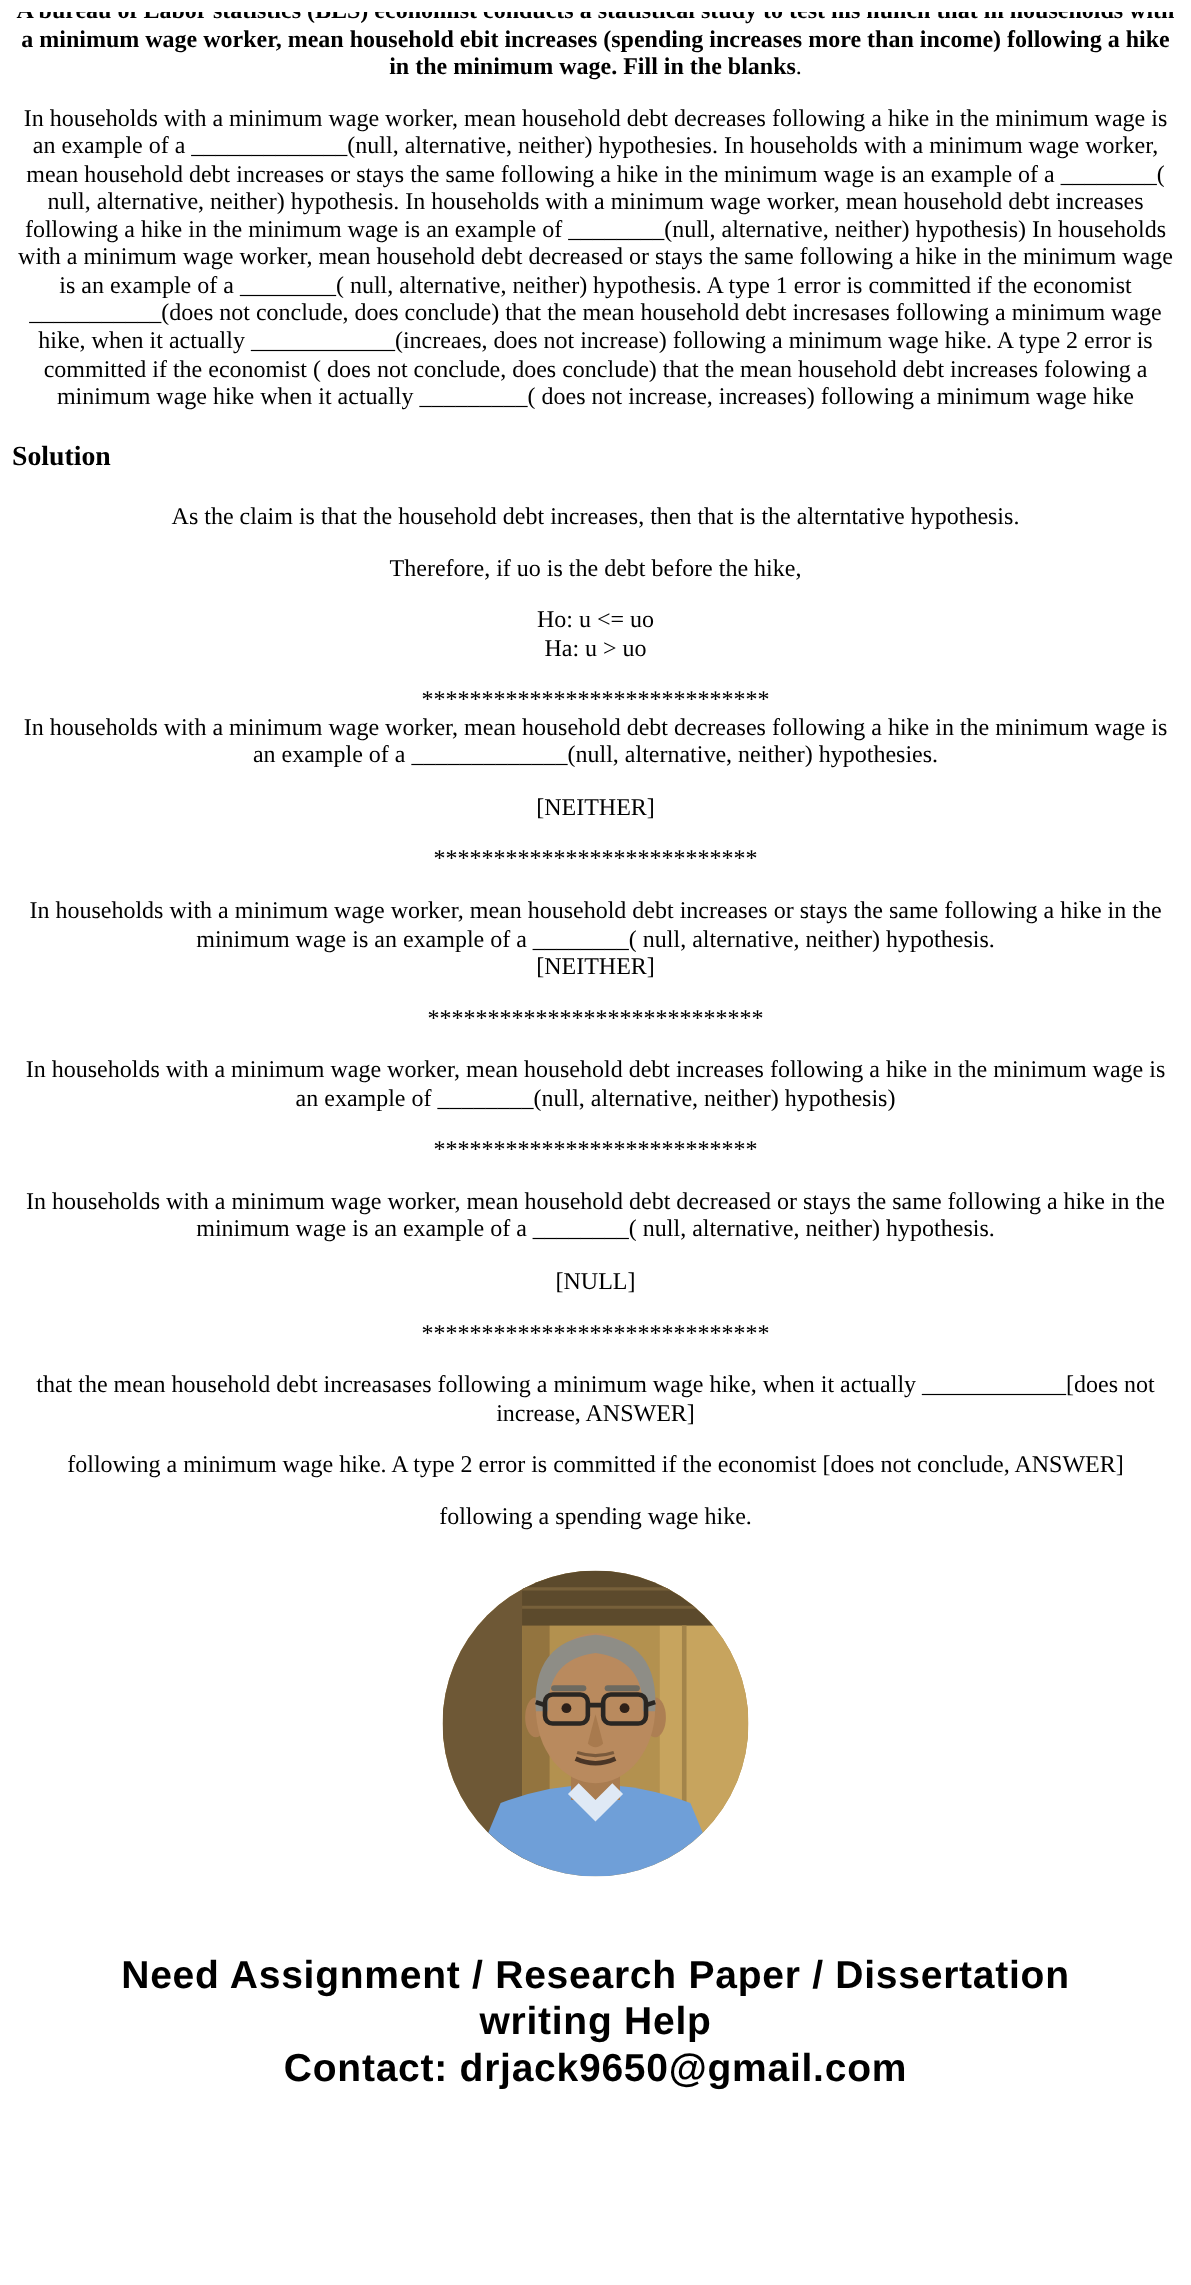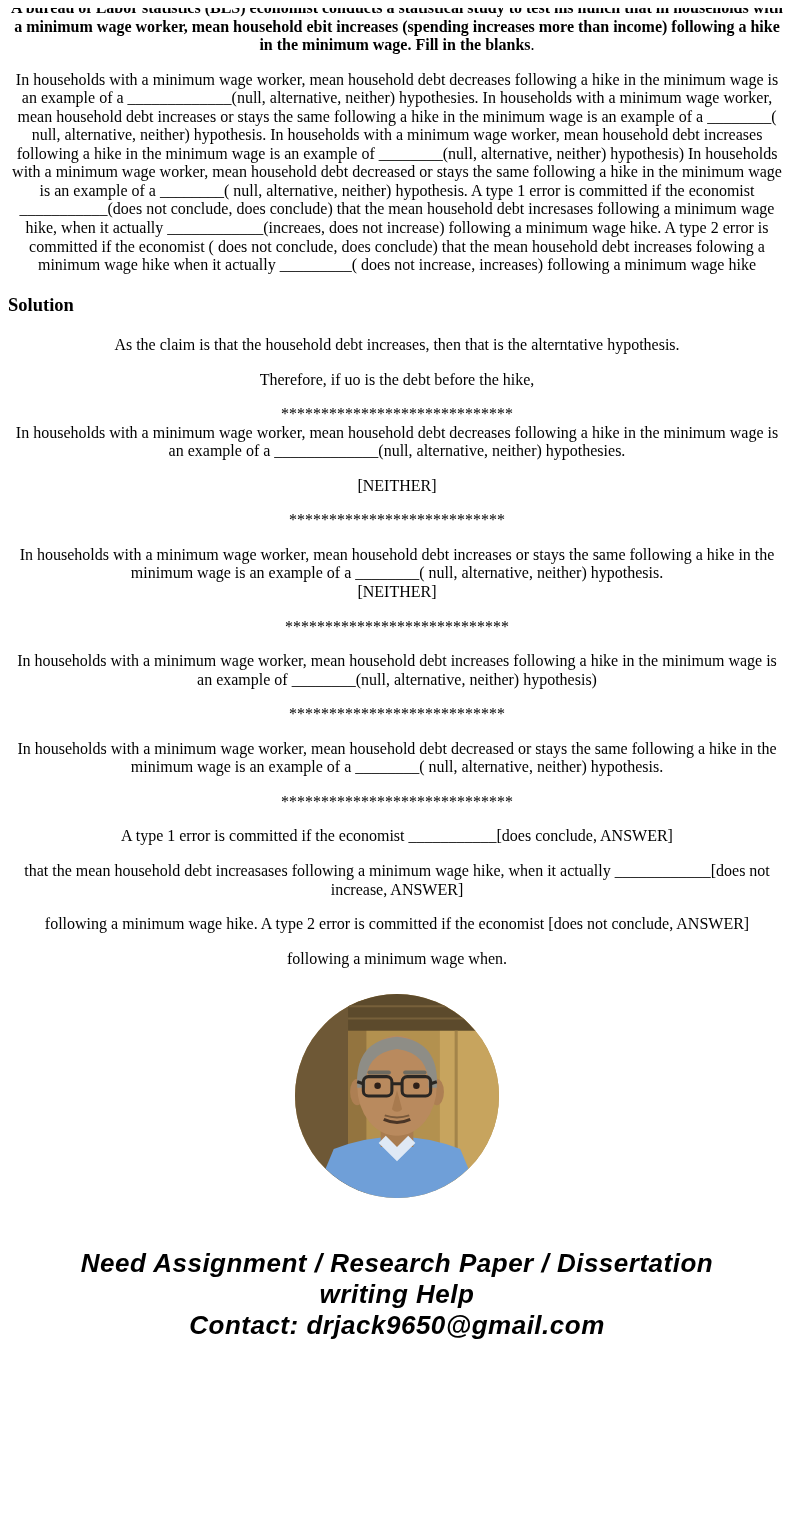--- a/index.html
+++ b/index.html
@@ -24,69 +24,69 @@
   }
   .photo svg { display: block; width: 204px; height: 204px; }
   .footer {
     margin-top: 50px;
     text-align: center;
     font-family: "Liberation Sans", sans-serif;
     font-weight: bold;
     font-size: 26px;
     line-height: 1.17;
     letter-spacing: 0.5px;
-    font-style: italic;
   }
   .footer-line1 { max-width: 690px; margin: 0 auto; }
   .footer-line2 { margin-top: 1px; }
 </style>
 </head>
 <body>
 
 <div class="page">
 
   <p class="question-heading"><span>A bureau of Labor statistics (BLS) economist conducts a statistical study to test his hunch that in households with a minimum wage worker, mean household ebit increases (spending increases more than income) following a hike in the minimum wage. Fill in the blanks</span><span style="font-weight:normal;">.</span></p>
 
   <p>In households with a minimum wage worker, mean household debt decreases following a hike in the minimum wage is an example of a _____________(null, alternative, neither) hypothesies. In households with a minimum wage worker, mean household debt increases or stays the same following a hike in the minimum wage is an example of a ________( null, alternative, neither) hypothesis. In households with a minimum wage worker, mean household debt increases following a hike in the minimum wage is an example of ________(null, alternative, neither) hypothesis) In households with a minimum wage worker, mean household debt decreased or stays the same following a hike in the minimum wage is an example of a ________( null, alternative, neither) hypothesis. A type 1 error is committed if the economist ___________(does not conclude, does conclude) that the mean household debt incresases following a minimum wage hike, when it actually ____________(increaes, does not increase) following a minimum wage hike. A type 2 error is committed if the economist ( does not conclude, does conclude) that the mean household debt increases folowing a minimum wage hike when it actually _________( does not increase, increases) following a minimum wage hike</p>
 
   <h3 class="solution">Solution</h3>
 
   <p>As the claim is that the household debt increases, then that is the alterntative hypothesis.</p>
 
   <p>Therefore, if uo is the debt before the hike,</p>
 
+  <p><span>Ho: u &lt;= uo</span><br><span>Ha: u &gt; uo</span></p>
 
   <p><span>*****************************</span><br><span>In households with a minimum wage worker, mean household debt decreases following a hike in the minimum wage is an example of a _____________(null, alternative, neither) hypothesies.</span></p>
 
   <p>[NEITHER]</p>
 
   <p>***************************</p>
 
   <p><span>In households with a minimum wage worker, mean household debt increases or stays the same following a hike in the minimum wage is an example of a ________( null, alternative, neither) hypothesis.</span><br><span>[NEITHER]</span></p>
 
   <p>****************************</p>
 
   <p>In households with a minimum wage worker, mean household debt increases following a hike in the minimum wage is an example of ________(null, alternative, neither) hypothesis)</p>
 
 
   <p>***************************</p>
 
   <p>In households with a minimum wage worker, mean household debt decreased or stays the same following a hike in the minimum wage is an example of a ________( null, alternative, neither) hypothesis.</p>
 
+  <p>[NULL]</p>
 
   <p>*****************************</p>
 
-  <p>A type 1 error is committed if the economist ___________[does conclude, ANSWER]</p>
 
   <p>that the mean household debt increasases following a minimum wage hike, when it actually ____________[does not increase, ANSWER]</p>
 
   <p>following a minimum wage hike. A type 2 error is committed if the economist [does not conclude, ANSWER]</p>
 
 
-  <p>following a minimum wage when.</p>
+  <p>following a spending wage hike.</p>
 
   <div class="photo-wrap">
     <div class="photo">
       <svg viewBox="0 0 200 200" xmlns="http://www.w3.org/2000/svg">
 
         <rect x="0" y="0" width="200" height="200" fill="#b3914f"></rect>
         <rect x="0" y="0" width="52" height="200" fill="#6e5836"></rect>
         <rect x="52" y="0" width="18" height="200" fill="#93743f"></rect>
         <rect x="142" y="0" width="58" height="200" fill="#c7a45e"></rect>
         <rect x="52" y="0" width="148" height="36" fill="#5c4a2c"></rect>

